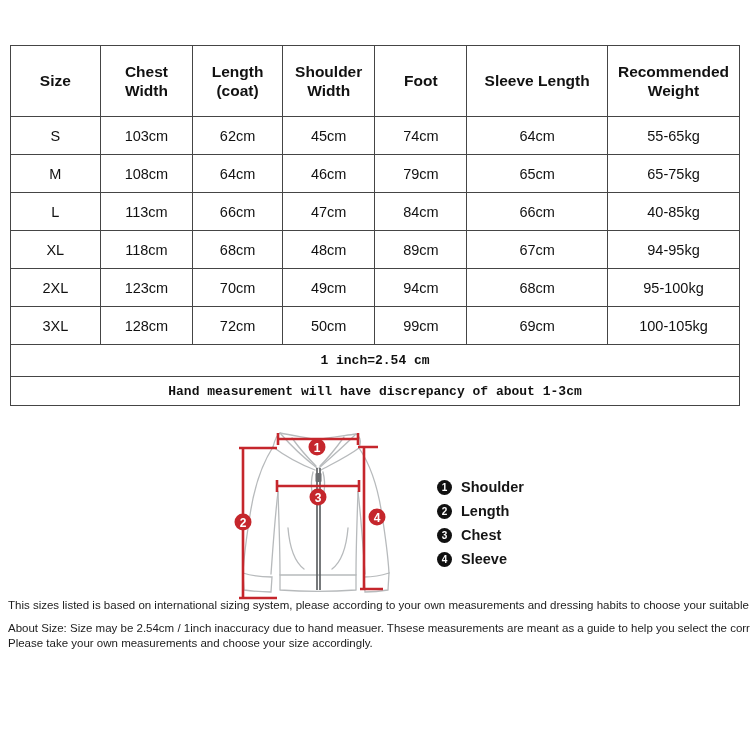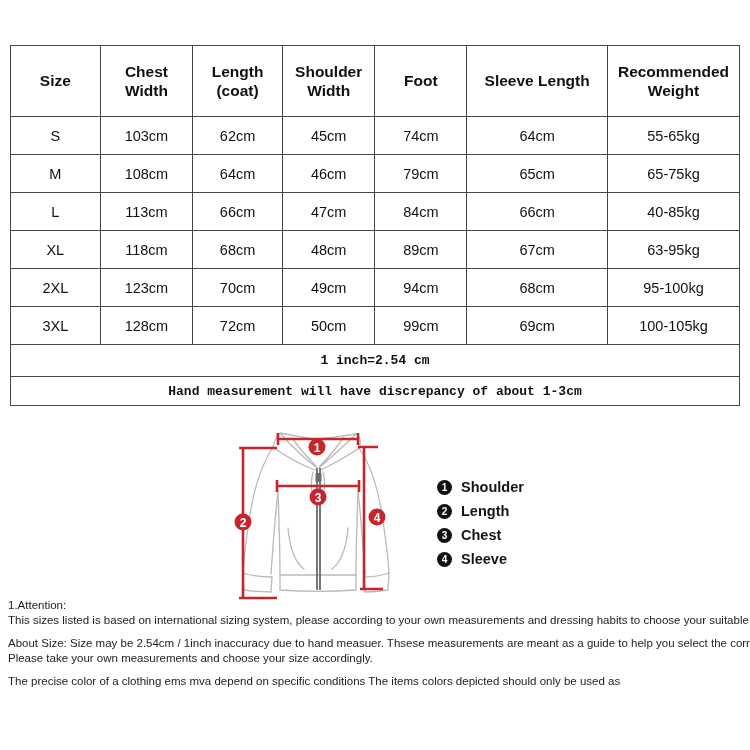--- a/index.html
+++ b/index.html
@@ -119,21 +119,21 @@
             <td>66cm</td>
             <td>40-85kg</td>
           </tr>
           <tr>
             <td>XL</td>
             <td>118cm</td>
             <td>68cm</td>
             <td>48cm</td>
             <td>89cm</td>
             <td>67cm</td>
-            <td>63-95kg</td>
+            <td>94-95kg</td>
           </tr>
           <tr>
             <td>2XL</td>
             <td>123cm</td>
             <td>70cm</td>
             <td>49cm</td>
             <td>94cm</td>
             <td>68cm</td>
             <td>95-100kg</td>
           </tr>
@@ -237,25 +237,23 @@
         <span class="legend-label">Chest</span>
       </div>
       <div class="legend-item">
         <span class="legend-badge">4</span>
         <span class="legend-label">Sleeve</span>
       </div>
     </div>
 
   <div class="notes" id="notes">
       <div class="note-section">
-        <div class="note-title">1.Attention:</div>
         <div class="note-line">This sizes listed is based on international sizing system, please according to your own measurements and dressing habits to choose your suitable size.</div>
       </div>
       <div class="note-section">
         <div class="note-line">About Size: Size may be 2.54cm / 1inch inaccuracy due to hand measuer. Thsese measurements are meant as a guide to help you select the correct size.</div>
         <div class="note-line">Please take your own measurements and choose your size accordingly.</div>
       </div>
       <div class="note-section">
-        <div class="note-line">The precise color of a clothing ems mva depend on specific conditions The items colors depicted should only be used as</div>
       </div>
     </div>
 
 </div>
 
 </body></html>

